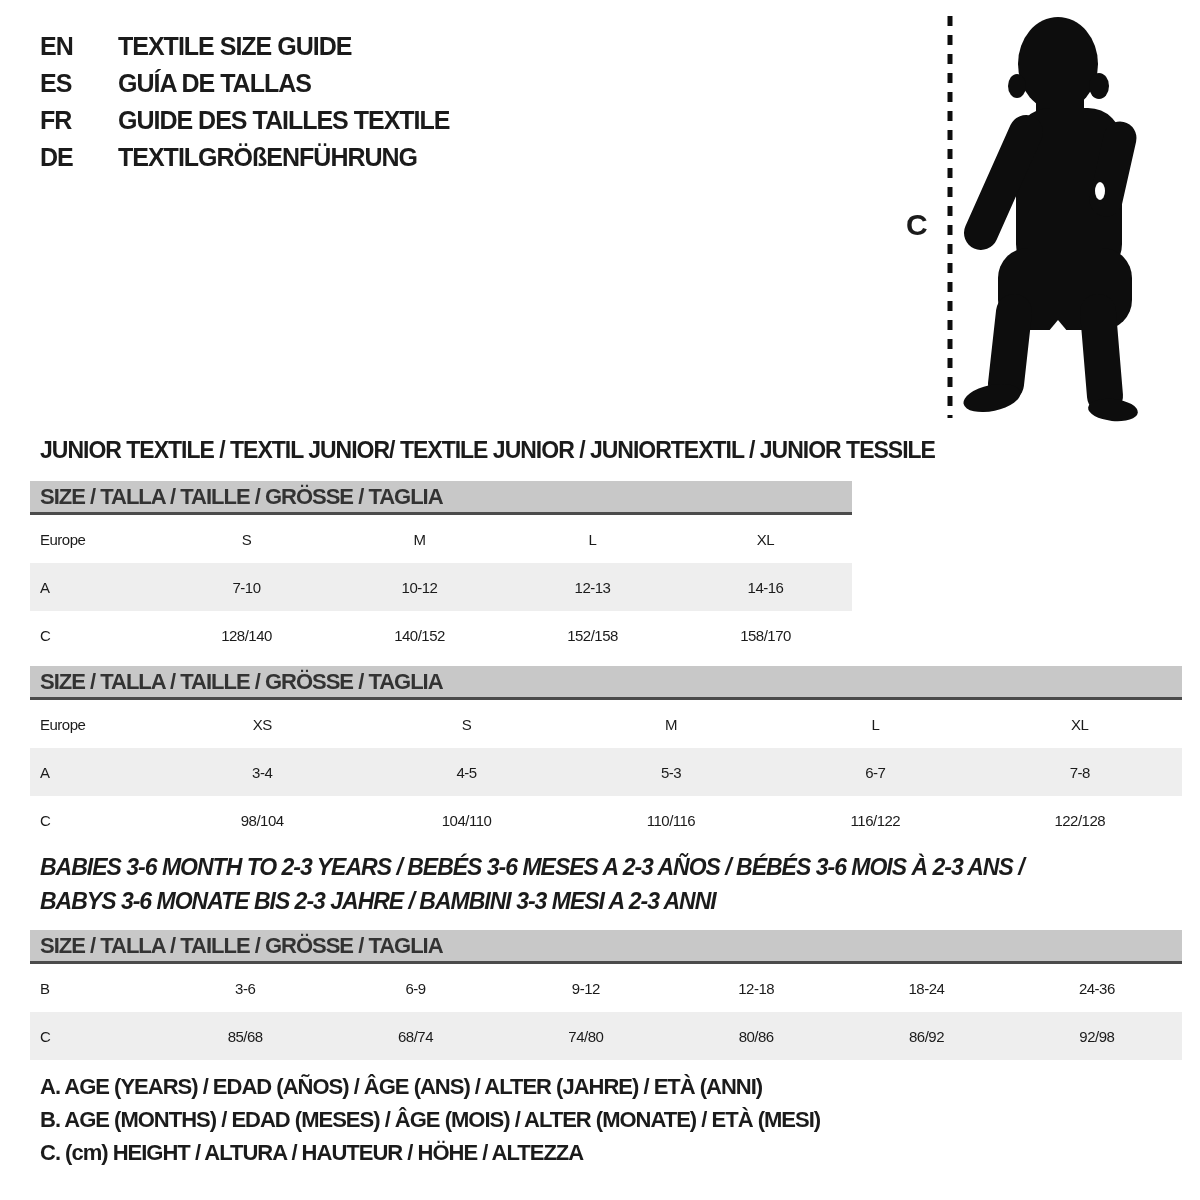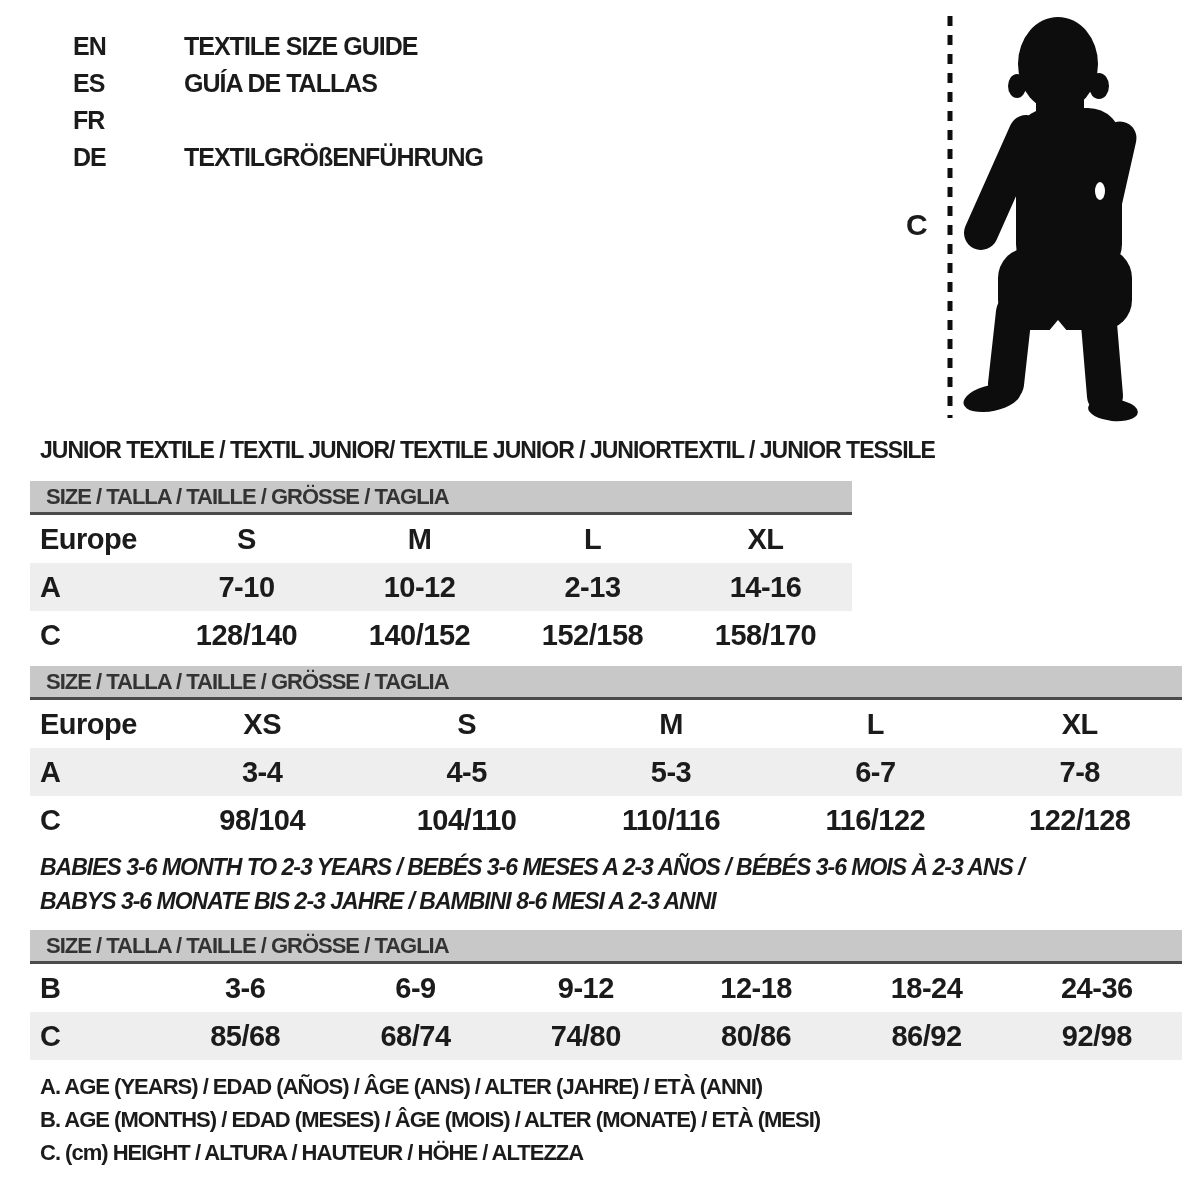--- a/index.html
+++ b/index.html
@@ -7,21 +7,21 @@
     position:relative; width:1200px; height:1200px;
     background:var(--page-bg,#fff);
     font-family:"Liberation Sans", sans-serif;
     color:var(--text,#1b1b1b);
     overflow:hidden;
   }
   
   .lang-header { position:absolute; left:40px; top:28px; }
   .lang-row { display:flex; height:37px; align-items:center; }
   .lang-code, .lang-title {
-    font-weight:bold; font-size:25px; letter-spacing:-1px; white-space:nowrap;margin-left:33px;
+    font-weight:bold; font-size:25px; letter-spacing:-1px; white-space:nowrap;
   }
   .lang-code { width:78px; }
   
   .figure { position:absolute; left:880px; top:0; width:320px; height:440px; }
   .figure svg { display:block; }
   .dash { stroke:var(--silhouette,#0d0d0d); stroke-width:5; stroke-dasharray:10 9; }
   .sil  { fill:var(--silhouette,#0d0d0d); }
   .limb { stroke:var(--silhouette,#0d0d0d); stroke-linecap:round; fill:none; }
   .notch { fill:var(--page-bg,#fff); }
   .fig-label {
@@ -33,33 +33,33 @@
   .sec-junior   { top:438px; width:822px;  }
   .sec-children { top:646px; width:1152px; }
   .sec-babies   { top:850px; width:1152px; }
   .title-line {
     font-weight:bold; font-size:23px; line-height:24px;
     letter-spacing:-1px; white-space:nowrap; padding-left:10px;
   }
   .sec-babies .title-line { line-height:34px;font-style:italic; }
   .subscript { font-size:14px; vertical-align:-5px; letter-spacing:-0.5px; }
   .size-bar {
-    height:31px; line-height:31px; padding-left:16px;
+    height:31px; line-height:31px; padding-left:10px;
     background:var(--header-bar-bg,#c8c8c8);
     border-bottom:3px solid var(--header-bar-border,#4b4b4b);
     font-weight:bold; font-size:22px; letter-spacing:-1px;
     color:#333; white-space:nowrap;
   }
   .sec-junior .size-bar   { margin-top:19px; }
   .sec-children .size-bar { margin-top:20px; }
   .sec-babies .size-bar   { margin-top:12px; }
   table.size-table { border-collapse:collapse; table-layout:fixed; width:100%; }
   col.labcol { width:130px; }
   .size-table td {
-    height:48px; padding:0; font-weight:bold; font-size:29px;
+    height:48px; padding:0; font-weight:normal; font-size:15px;
     letter-spacing:-0.5px; color:var(--text,#1b1b1b);
   }
   td.lab { text-align:left; padding-left:10px; }
   td.val { text-align:center; }
   tr.shade { background:var(--row-stripe,#eee); }
   
   .legend { position:absolute; left:40px; top:1070px; }
   .legend-line {
     font-weight:bold; font-size:22px; line-height:33px;
     letter-spacing:-1px; white-space:nowrap;
@@ -74,20 +74,21 @@
       <div class="lang-row">
         <span class="lang-code">EN</span>
         <span class="lang-title">TEXTILE SIZE GUIDE</span>
       </div>
       <div class="lang-row">
         <span class="lang-code">ES</span>
         <span class="lang-title">GUÍA DE TALLAS</span>
       </div>
       <div class="lang-row">
         <span class="lang-code">FR</span>
+        <span class="lang-title">GUIDE DES TAILLES TEXTILE</span>
       </div>
       <div class="lang-row">
         <span class="lang-code">DE</span>
         <span class="lang-title">TEXTILGRÖßENFÜHRUNG</span>
       </div>
     </div>
 
   <div class="figure">
     <svg viewBox="0 0 320 440" width="320" height="440" aria-hidden="true">
       <line class="dash" x1="70" y1="16" x2="70" y2="418"></line>
@@ -125,21 +126,21 @@
             <td class="lab">Europe</td>
             <td class="val">S</td>
             <td class="val">M</td>
             <td class="val">L</td>
             <td class="val">XL</td>
           </tr>
           <tr class="shade">
             <td class="lab">A</td>
             <td class="val">7-10</td>
             <td class="val">10-12</td>
-            <td class="val">2-13</td>
+            <td class="val">12-13</td>
             <td class="val">14-16</td>
           </tr>
           <tr>
             <td class="lab">C</td>
             <td class="val">128/140</td>
             <td class="val">140/152</td>
             <td class="val">152/158</td>
             <td class="val">158/170</td>
           </tr>
         </tbody>
@@ -177,21 +178,21 @@
             <td class="val">116/122</td>
             <td class="val">122/128</td>
           </tr>
         </tbody>
     </table>
   </section>
 
   <section class="size-section sec-babies">
     <div class="sec-title">
         <div class="title-line">BABIES 3-6 MONTH TO 2-3 YEARS / BEBÉS 3-6 MESES A 2-3 AÑOS / BÉBÉS 3-6 MOIS À 2-3 ANS /</div>
-        <div class="title-line">BABYS 3-6 MONATE BIS 2-3 JAHRE / BAMBINI 8-6 MESI A 2-3 ANNI</div>
+        <div class="title-line">BABYS 3-6 MONATE BIS 2-3 JAHRE / BAMBINI 3-3 MESI A 2-3 ANNI</div>
       </div>
     <div class="size-bar">SIZE / TALLA / TAILLE / GRÖSSE / TAGLIA</div>
     <table class="size-table">
       <colgroup>
           <col class="labcol">
         </colgroup>
       <tbody>
           <tr>
             <td class="lab">B</td>
             <td class="val">3-6</td>

